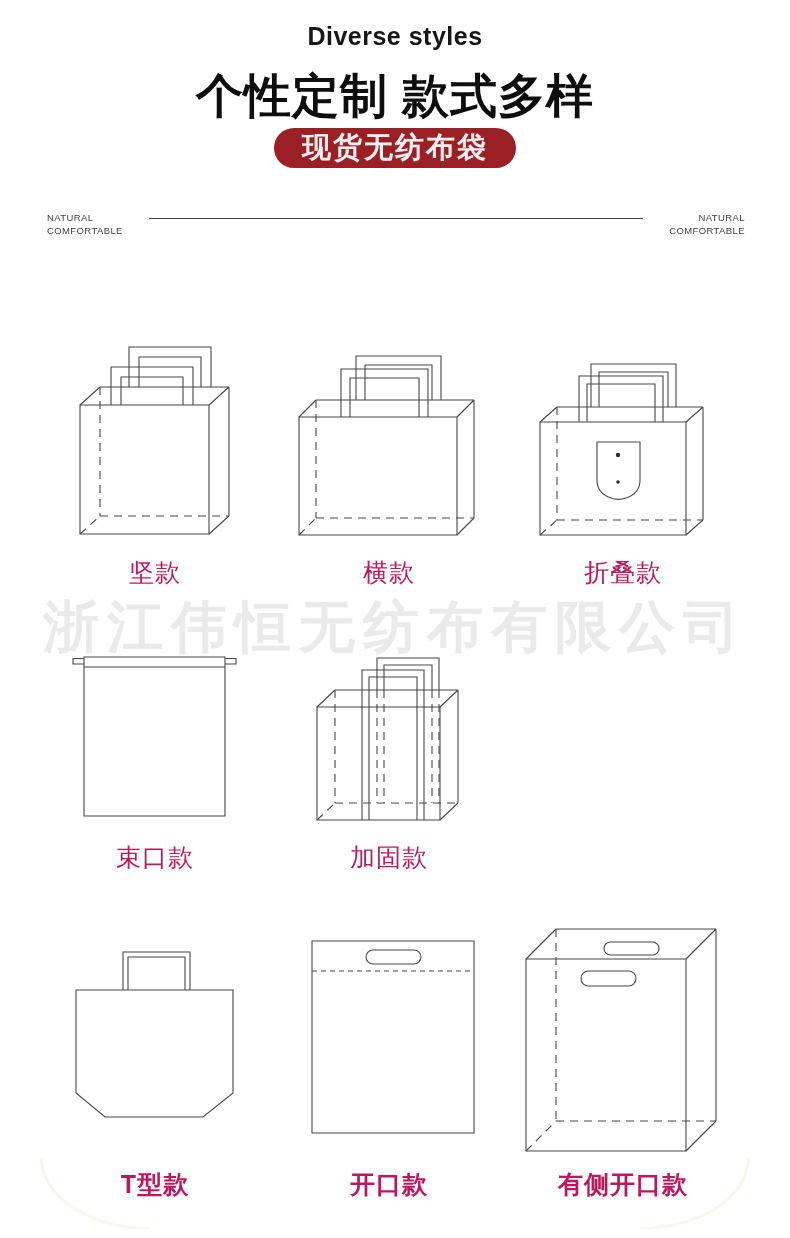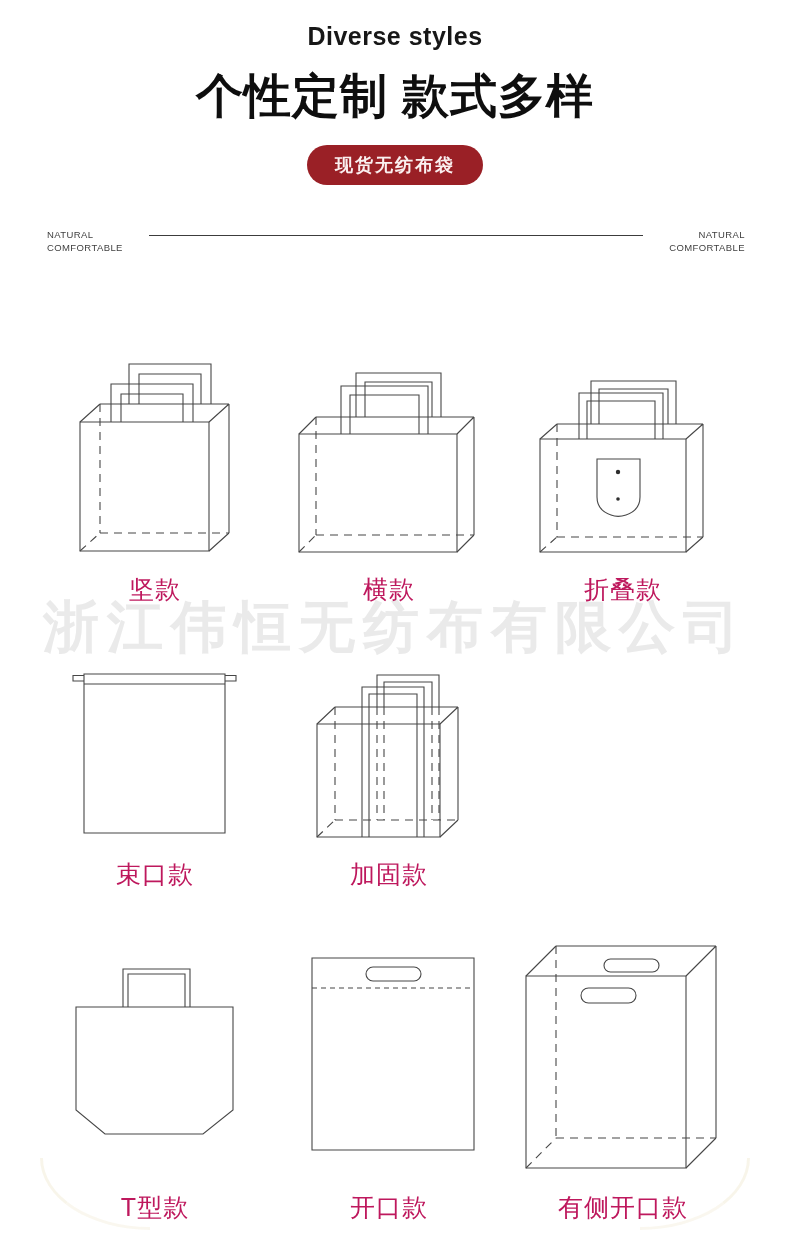--- a/index.html
+++ b/index.html
@@ -18,24 +18,23 @@
   .header { text-align:center; padding-top:22px; position:relative; z-index:2; }
   .subtitle {
     font-size:25px; font-weight:700; color:#171717; letter-spacing:0.5px;
   }
   .title {
     margin-top:14px;
     font-size:47px; font-weight:700; color:#0e0e0e; letter-spacing:1px;
   }
   .badge {
     display:inline-flex; align-items:center; justify-content:center;
-    margin-top:17px;
     height:40px; padding:0 28px;
     background:#9a2026; border-radius:21px;
-    color:#faf0f0; font-size:18px; font-weight:700; letter-spacing:2px;
+    color:#faf0f0; font-size:29px; font-weight:700; letter-spacing:2px;
   }
 
   
   .divider {
     display:flex; align-items:flex-start;
     margin-top:44px; padding:0 35px 0 37px;
     position:relative; z-index:2;justify-content:space-between;
   }
   .div-text {
     font-size:9.5px; line-height:1.35; color:#3f3f3f; letter-spacing:0.4px;
@@ -72,21 +71,21 @@
   .fig svg { display:block; }
   .fig path, .fig rect { fill:none; stroke:#474747; stroke-width:1.1; }
   .fig circle.outline { fill:none; stroke:#474747; stroke-width:1.1; }
   .fig .dash { stroke-dasharray:8 6; }
   .fig .dot { fill:#2d2d2d; stroke:none; }
   .label {
     margin-top:14px;
     font-size:25px; font-weight:400; color:#be185d; letter-spacing:1px;
     text-align:center;
   }
-  .row3 .label { margin-top:18px; }
+  .row3 .label { margin-top:12px;font-weight:bold; }
 
   
   .arc { position:absolute; z-index:0; opacity:0.8; }
   .arc-left {
     left:30px; bottom:8px; width:110px; height:72px;
     border-left:3px solid #f7f3e6; border-bottom:3px solid #f9f6ec;
     border-bottom-left-radius:100% 100%;
   }
   .arc-right {
     right:30px; bottom:8px; width:110px; height:72px;

